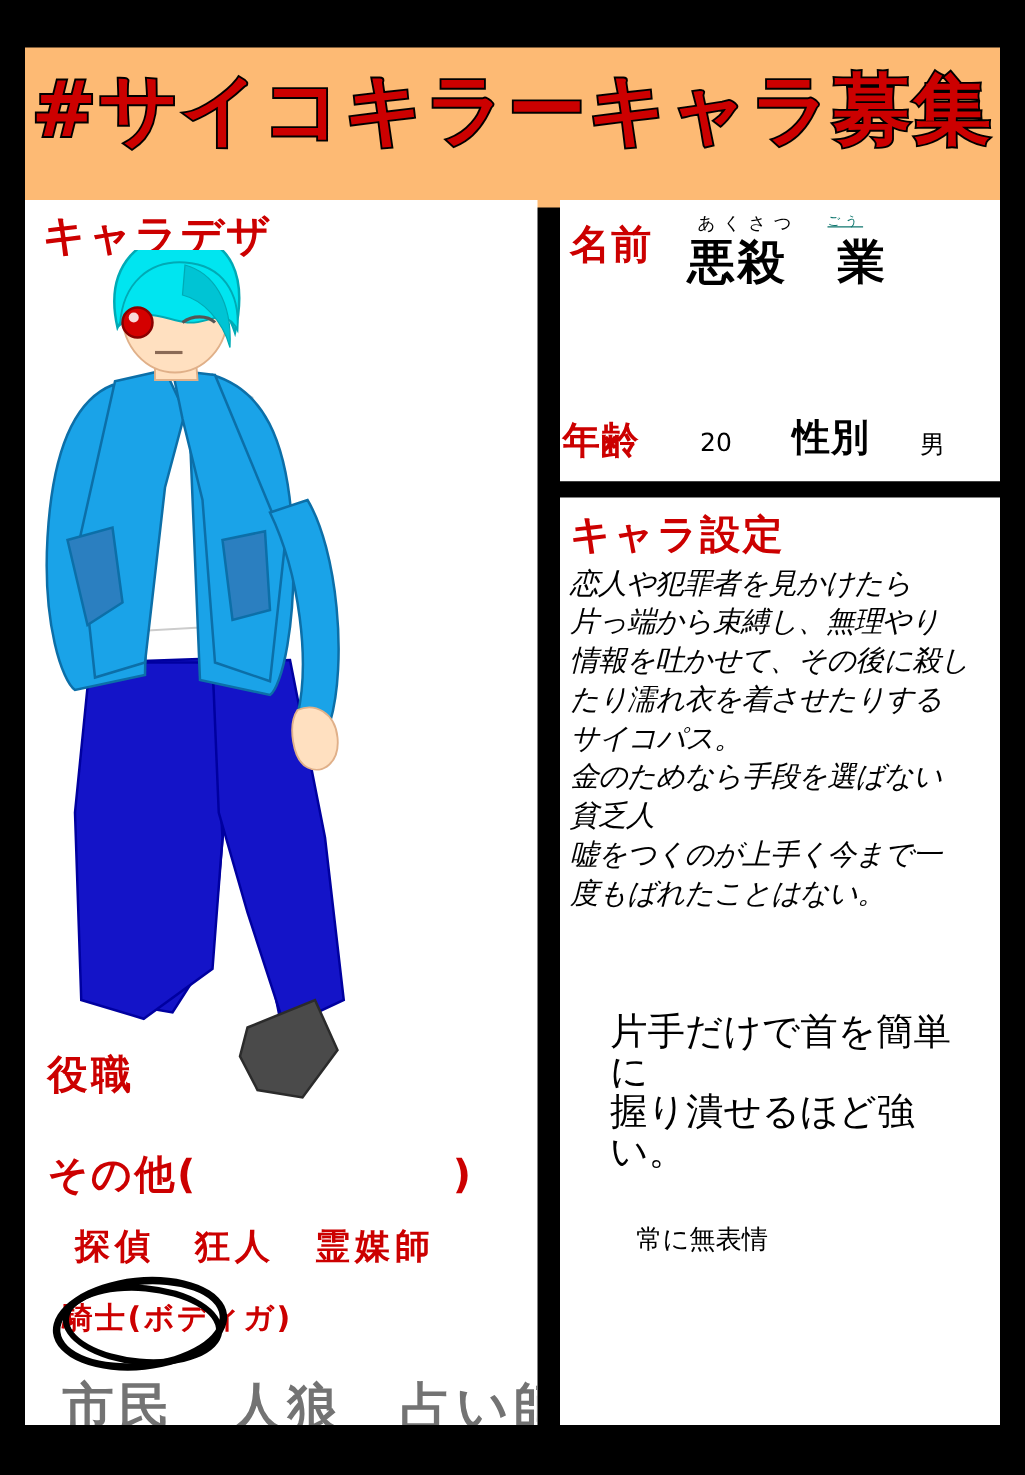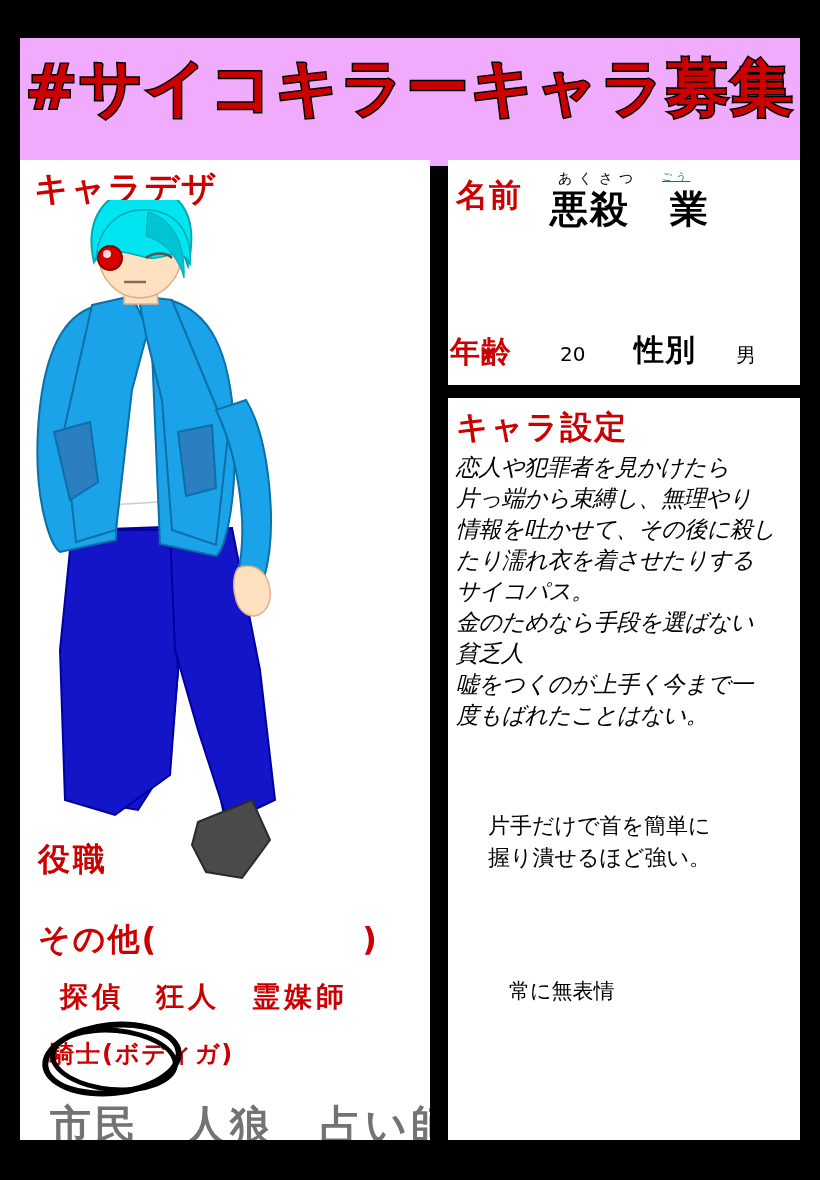--- a/index.html
+++ b/index.html
@@ -23,21 +23,21 @@
     background: #000000;
   }
 
   
   .title-band {
     position: absolute;
     left: 20px;
     top: 38px;
     width: 780px;
     height: 128px;
-    background: #f0abfc;
+    background: #fdba74;
     box-sizing: border-box;
   }
   .title-text {
     position: absolute;
     left: 0;
     top: 0;
     width: 780px;
     height: 100px;
     line-height: 100px;
     text-align: center;
@@ -259,21 +259,21 @@
     color: #000000;
     white-space: pre-wrap;
     letter-spacing: -0.5px;
     font-style: italic;
   }
   .setting-note-1 {
     position: absolute;
     left: 40px;
     top: 412px;
     width: 300px;
-    font-size: 22px;
+    font-size: 30px;
     line-height: 32px;
     color: #000000;
     white-space: pre-wrap;
   }
   .setting-note-2 {
     position: absolute;
     left: 46px;
     top: 578px;
     width: 300px;
     font-size: 21px;

